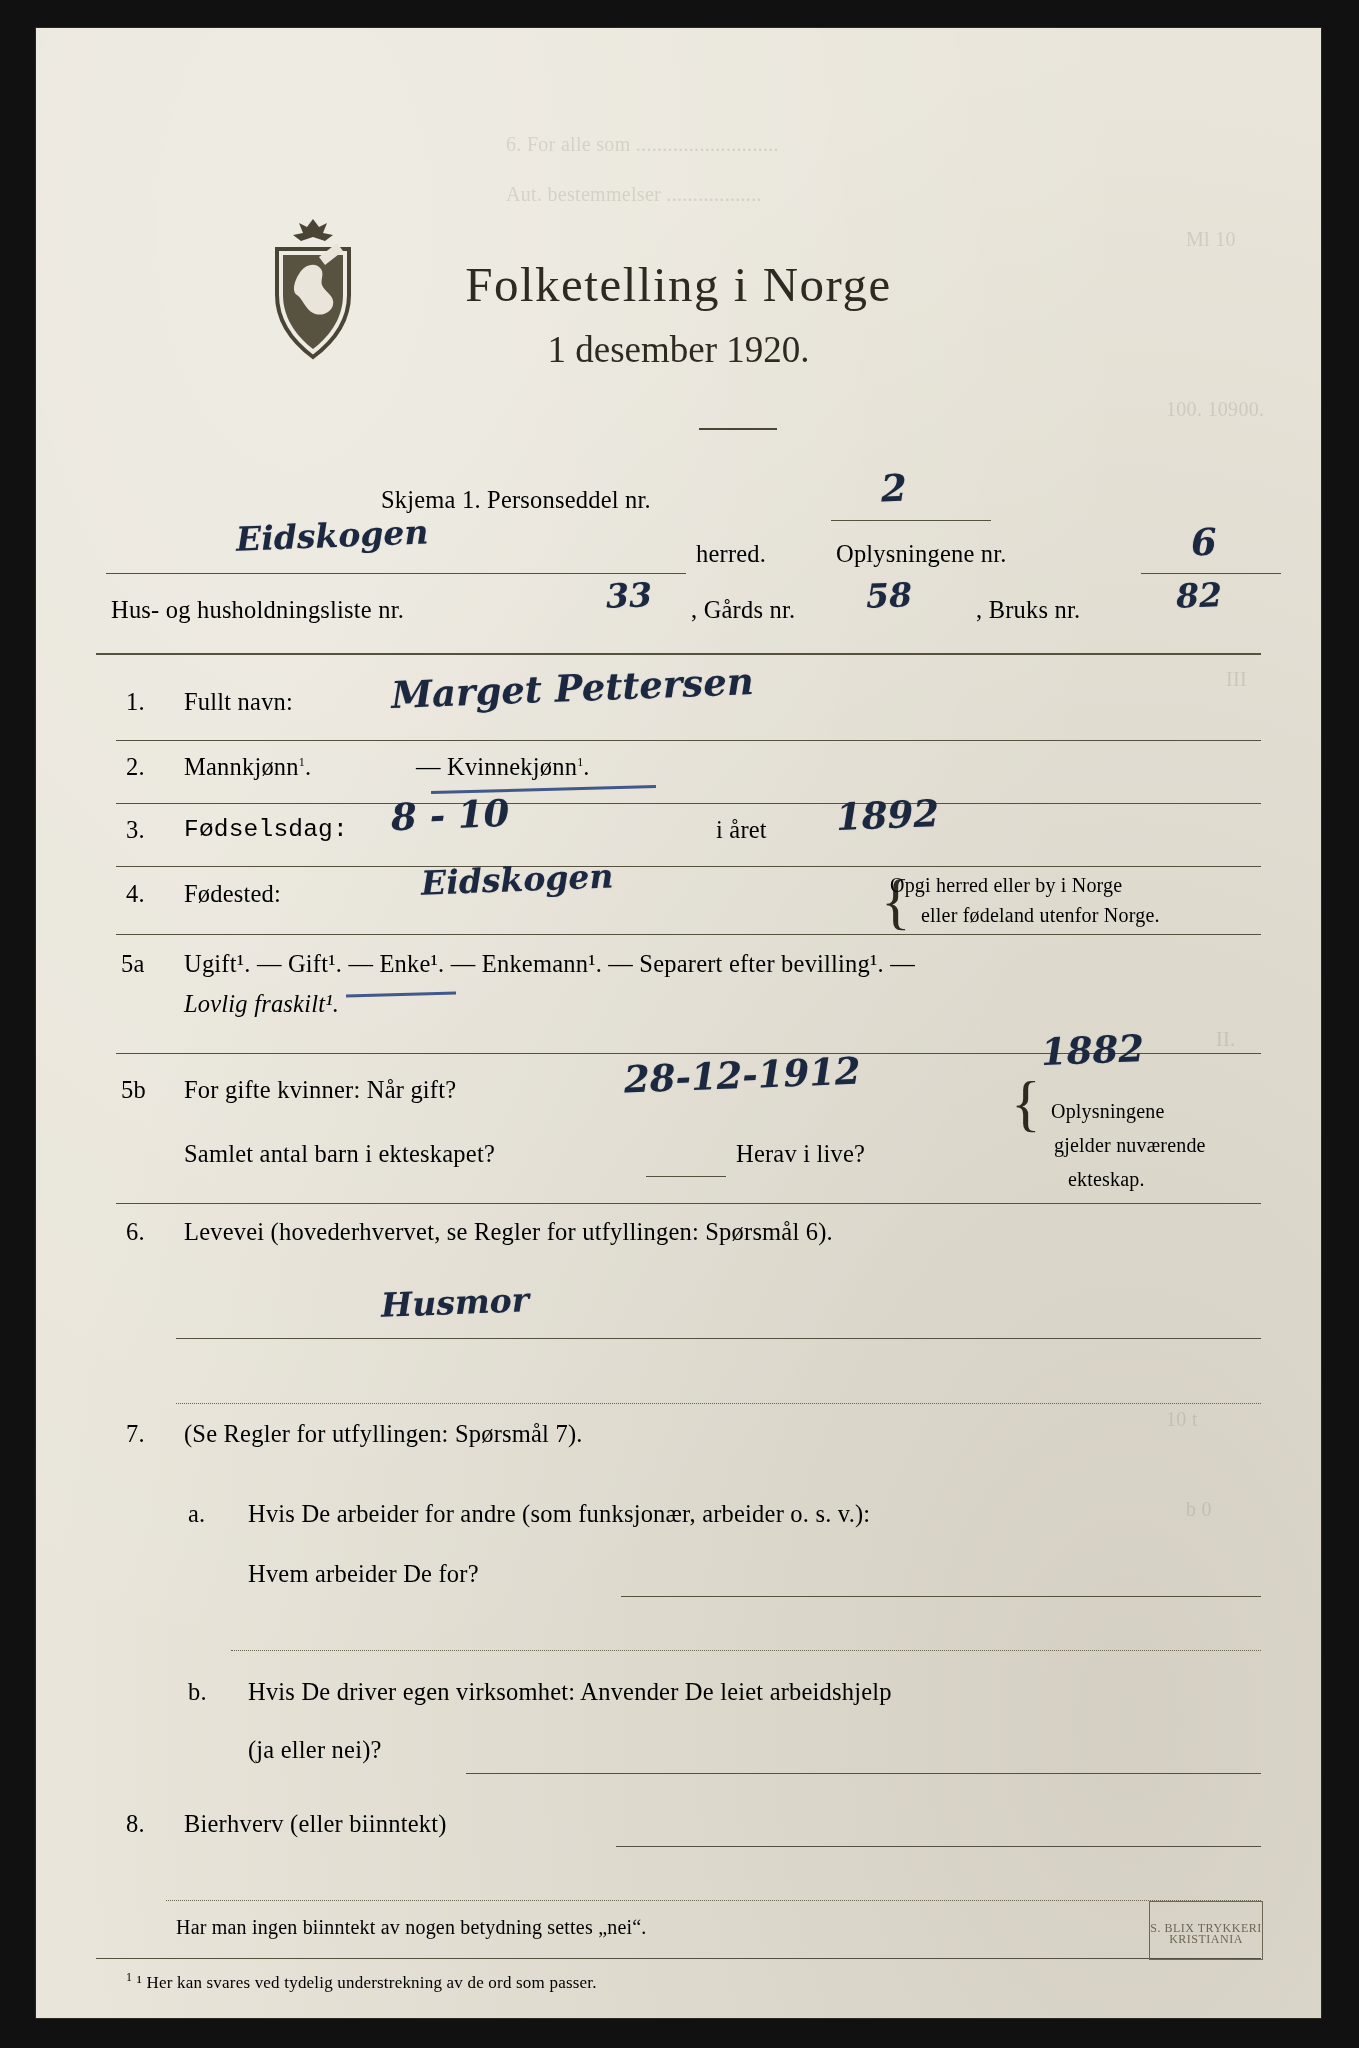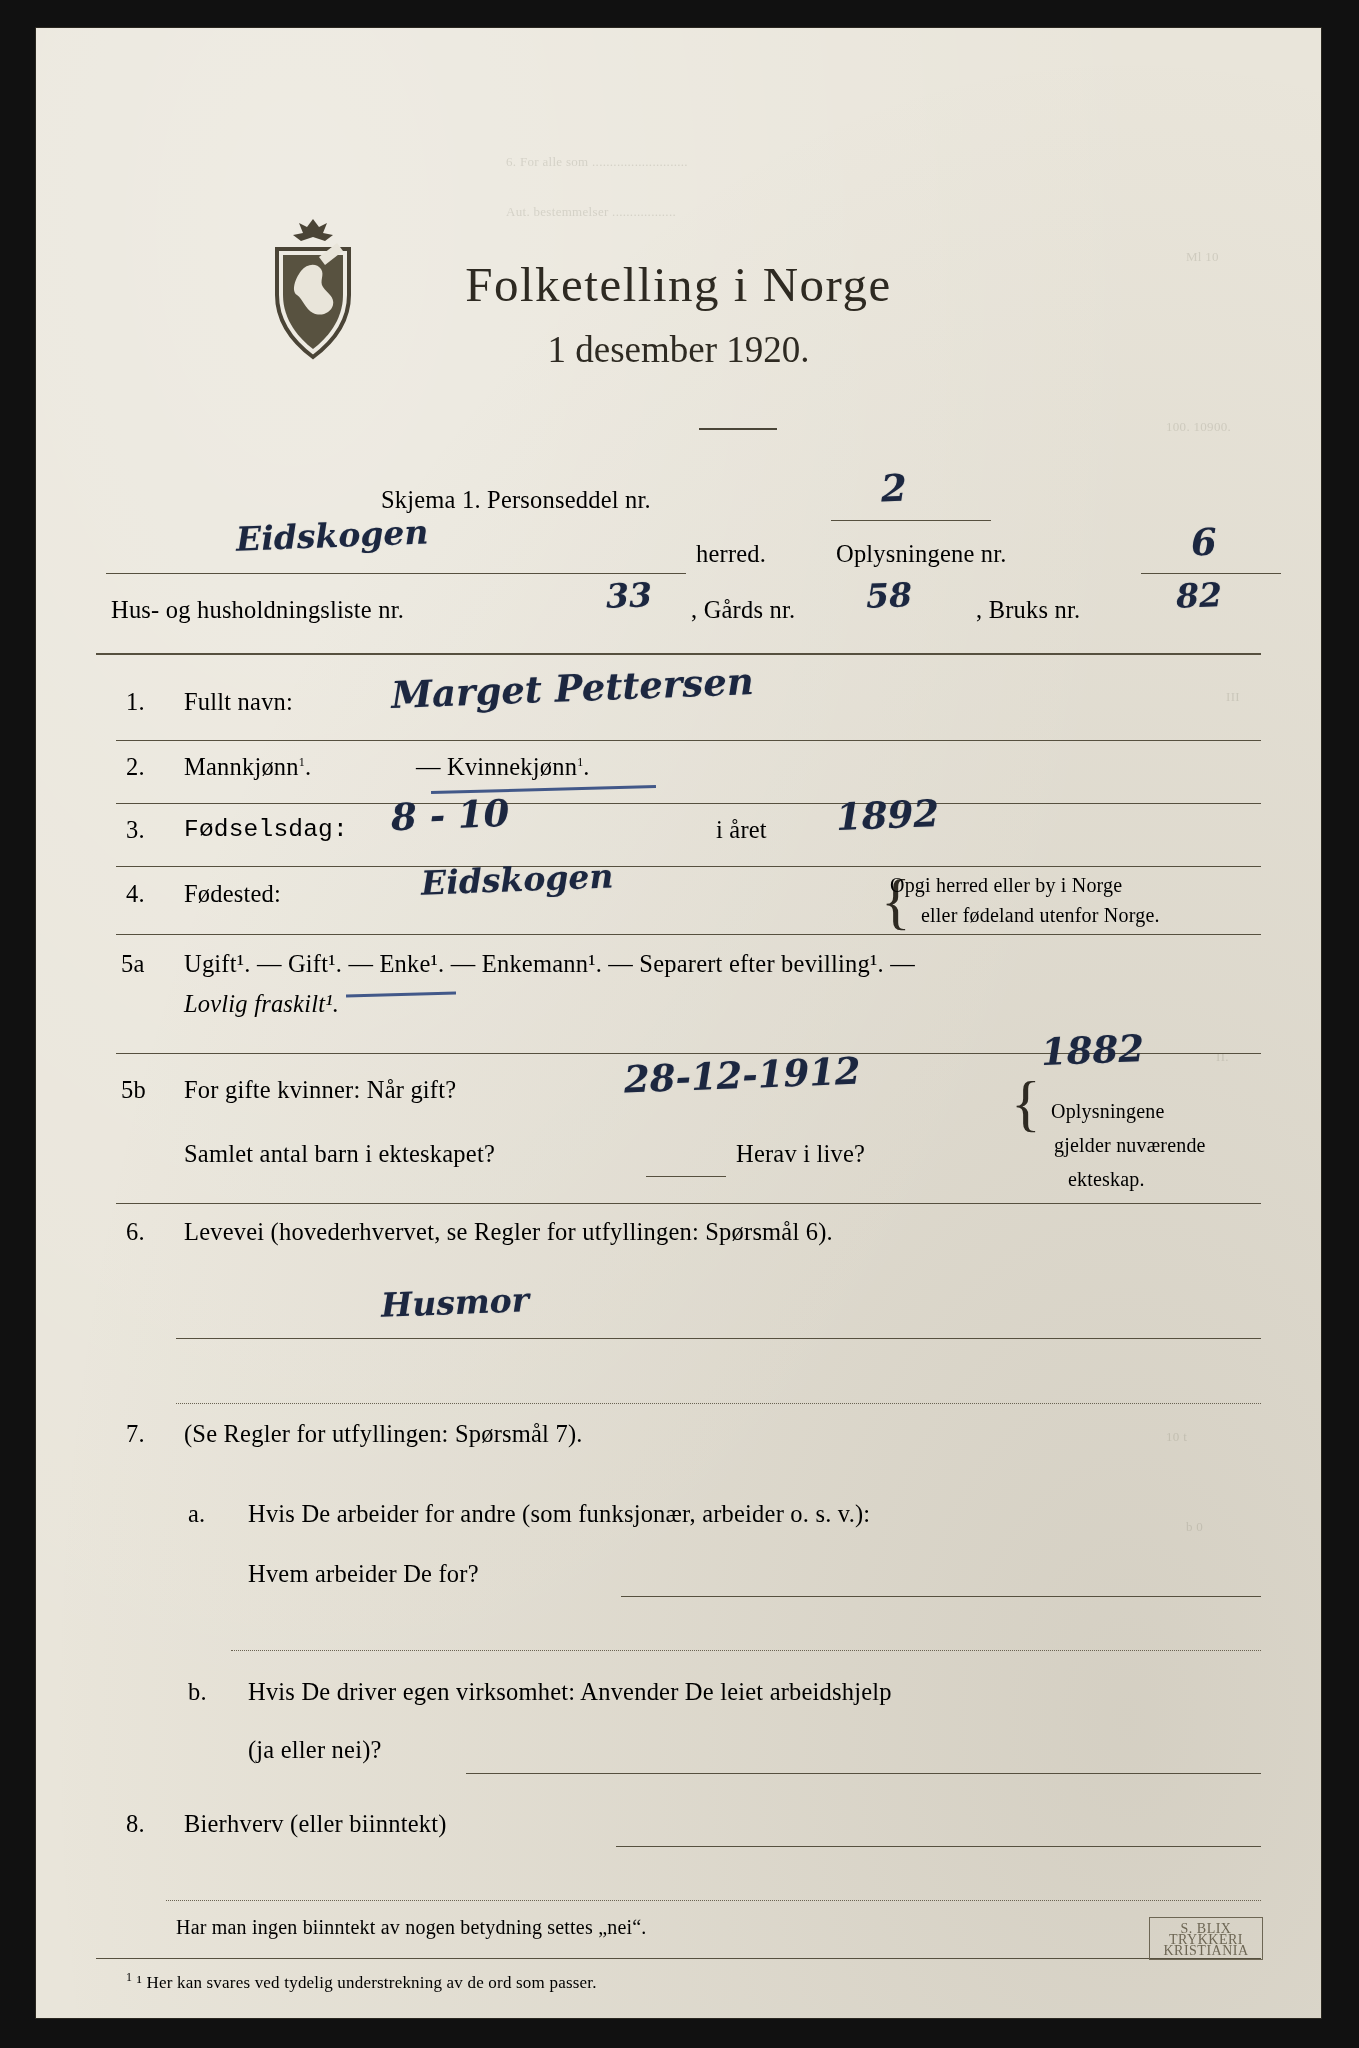--- a/index.html
+++ b/index.html
@@ -5,21 +5,21 @@
   html,body{margin:0;padding:0;background:#000;}
   body{width:1359px;height:2048px;font-family:"Liberation Serif",serif;}
   .page{position:relative;width:1359px;height:2048px;background:#111;overflow:hidden;}
   .sheet{position:absolute;left:36px;top:28px;width:1285px;height:1990px;
          background:#e9e5da;box-shadow:0 0 0 1px #2a2720;}
   .sheet:before{content:"";position:absolute;inset:0;
     background:
       radial-gradient(ellipse at 20% 10%, rgba(255,255,255,.25), rgba(0,0,0,0) 60%),
       radial-gradient(ellipse at 85% 85%, rgba(120,110,90,.18), rgba(0,0,0,0) 70%);
     pointer-events:none;}
-  .ghost{position:absolute;color:rgba(90,85,70,.16);font-size:13px;letter-spacing:.3px;margin-top:21px;}
+  .ghost{position:absolute;color:rgba(90,85,70,.16);font-size:20px;letter-spacing:.3px;}
 
   
   .crest{position:absolute;left:205;top:175px;width:105px;height:150px;}
   .title{position:absolute;left:0;right:0;top:228px;text-align:center;
          font-size:49px;letter-spacing:1.5px;color:#2e2a22;}
   .subtitle{position:absolute;left:0;right:0;top:300px;text-align:center;
             font-size:37px;color:#2e2a22;}
   .rule-short{position:absolute;left:663px;top:400px;width:78px;height:2px;background:#4a4538;}
 
   .line{position:absolute;height:0;border-bottom:1.6px solid #56503f;}
@@ -29,22 +29,22 @@
   .t.xs{font-size:17px;}
   .hand{position:absolute;font-family:"DejaVu Serif",serif;color:#1c2740;
         font-style:italic;font-weight:600;white-space:nowrap;
         transform:rotate(-2.2deg);text-shadow:0 0 1px rgba(30,45,80,.35);}
   .hand.big{font-size:37px;}
   .hand.mid{font-size:33px;}
   .sup{font-size:12px;vertical-align:super;}
   .brace{position:absolute;font-size:62px;color:#2e2a22;font-family:"Liberation Serif",serif;}
   .strike{position:absolute;height:0;border-bottom:3px solid #24407a;transform:rotate(-1.5deg);opacity:.85;}
   .stamp{position:absolute;right:58px;bottom:58px;width:112px;height:36px;
-         border:1px solid #6d6654;color:#6d6654;font-size:14px;line-height:11px;
-         text-align:center;padding-top:5px;letter-spacing:.5px;}
+         border:1px solid #6d6654;color:#6d6654;font-size:12px;line-height:11px;
+         text-align:center;padding-top:21px;letter-spacing:.5px;}
 </style>
 </head>
 <body>
 
 <div class="page">
   <div class="sheet">
 
     <div class="ghost" style="left:470px;top:105px;">6.  For alle som ...........................</div>
     <div class="ghost" style="left:470px;top:155px;">Aut. bestemmelser ..................</div>
     <div class="ghost" style="left:1150px;top:200px;">Ml 10</div>

